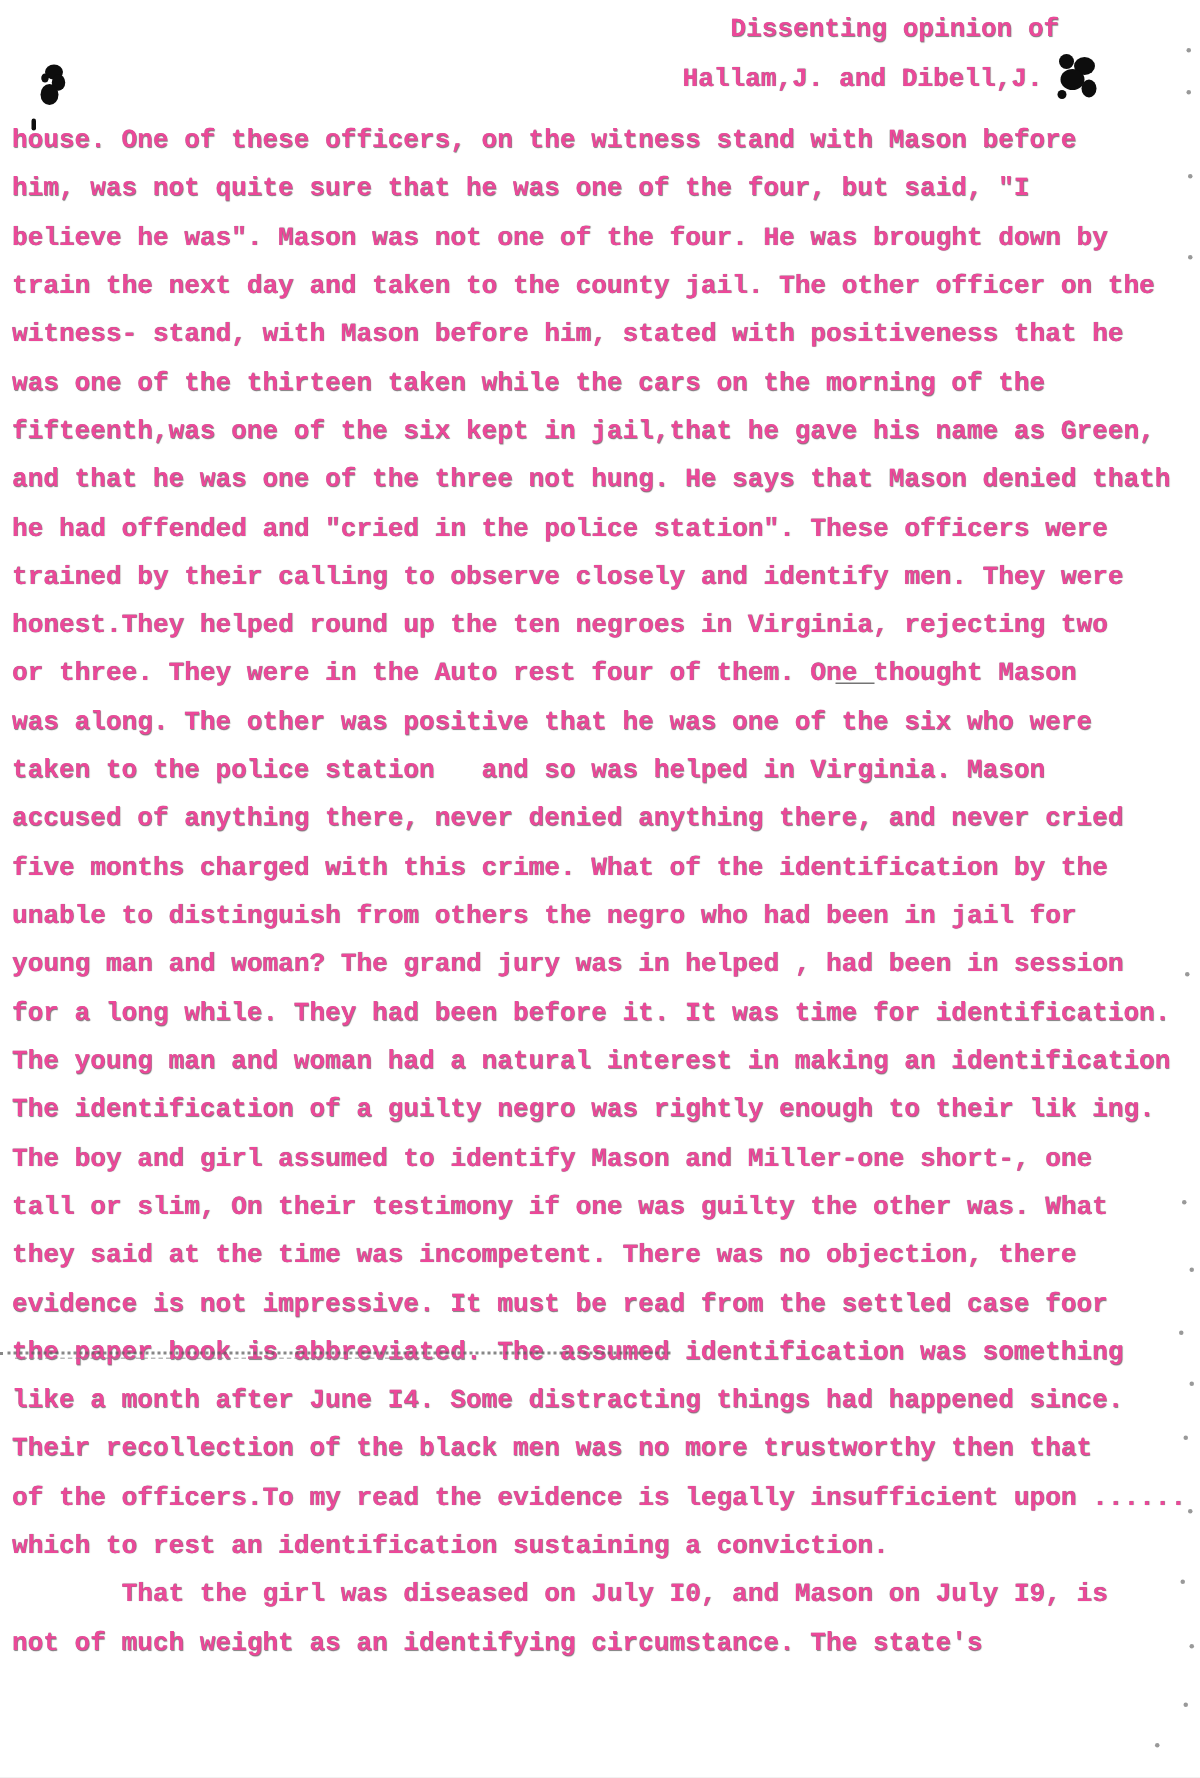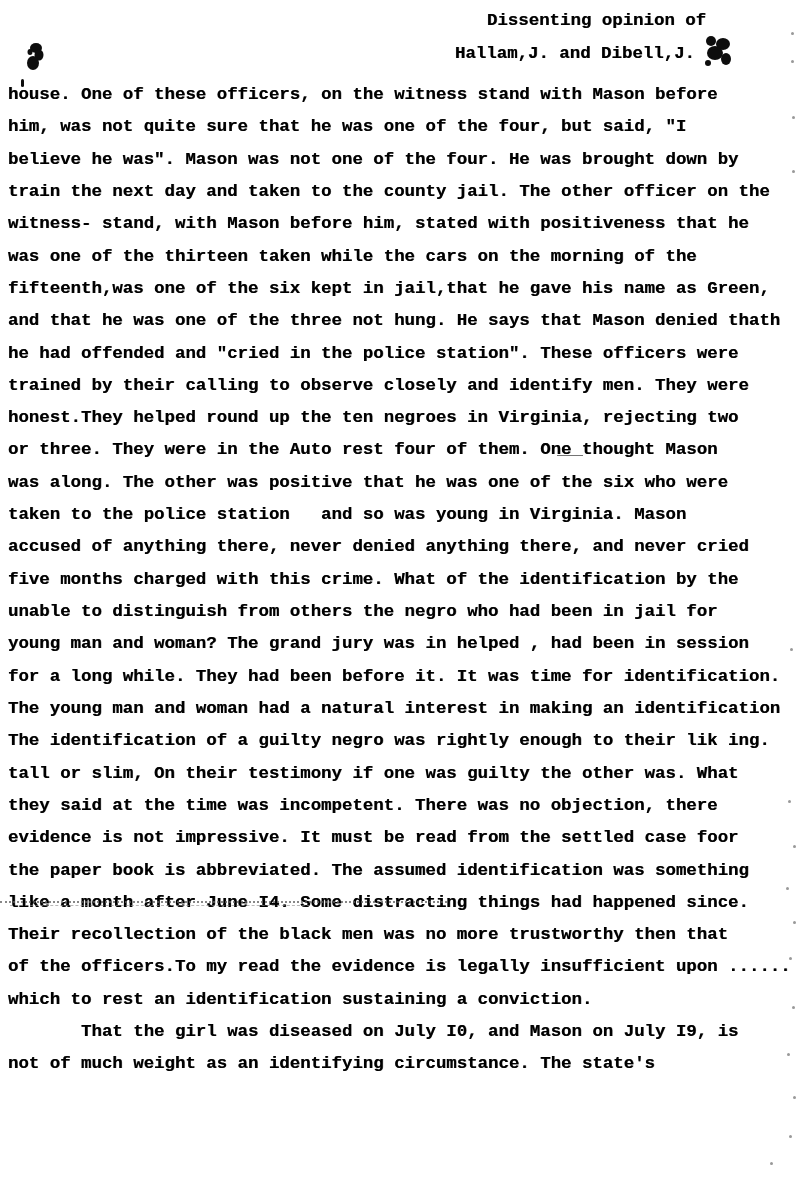--- a/index.html
+++ b/index.html
@@ -3,21 +3,21 @@
 <meta charset="utf-8">
 <style>
   html,body { margin:0; padding:0; background:#e8e8e8; }
   .page {
     position:relative;
     width:800px; height:1185px;
     margin:0 auto;
     background:#ffffff;
     overflow:hidden;
     font-family:"Liberation Mono", "DejaVu Sans Mono", monospace;
-    color:#000000;
+    color:#ec4899;
   }
   .txt {
     font-size:17.4px;
     font-weight:700;
     text-shadow: 0.4px 0.4px 0.6px rgba(0,0,0,0.5), -0.2px 0.1px 0.4px rgba(0,0,0,0.3);
     white-space:pre;
   }
   .header-line { position:absolute; }
   .hl1 { top:11px;  left:487px; }
   .hl2 { top:44px;  left:455px; }
@@ -73,28 +73,29 @@
     <div class="txt line">train the next day and taken to the county jail. The other officer on the</div>
     <div class="txt line">witness- stand, with Mason before him, stated with positiveness that he</div>
     <div class="txt line">was one of the thirteen taken while the cars on the morning of the</div>
     <div class="txt line">fifteenth,was one of the six kept in jail,that he gave his name as Green,</div>
     <div class="txt line">and that he was one of the three not hung. He says that Mason denied thath</div>
     <div class="txt line">he had offended and "cried in the police station". These officers were</div>
     <div class="txt line">trained by their calling to observe closely and identify men. They were</div>
     <div class="txt line">honest.They helped round up the ten negroes in Virginia, rejecting two</div>
     <div class="txt line">or three. They were in the Auto rest four of them. One thought Mason</div>
     <div class="txt line">was along. The other was positive that he was one of the six who were</div>
-    <div class="txt line">taken to the police station   and so was young in Virginia. Mason</div>
+    <div class="txt line">taken to the police station   and so was helped in Virginia. Mason</div>
     <div class="txt line">accused of anything there, never denied anything there, and never cried</div>
     <div class="txt line">five months charged with this crime. What of the identification by the</div>
     <div class="txt line">unable to distinguish from others the negro who had been in jail for</div>
     <div class="txt line">young man and woman? The grand jury was in helped , had been in session</div>
     <div class="txt line">for a long while. They had been before it. It was time for identification.</div>
     <div class="txt line">The young man and woman had a natural interest in making an identification</div>
     <div class="txt line">The identification of a guilty negro was rightly enough to their lik ing.</div>
+    <div class="txt line">The boy and girl assumed to identify Mason and Miller-one short-, one</div>
     <div class="txt line">tall or slim, On their testimony if one was guilty the other was. What</div>
     <div class="txt line">they said at the time was incompetent. There was no objection, there</div>
     <div class="txt line">evidence is not impressive. It must be read from the settled case foor</div>
     <div class="txt line">the paper book is abbreviated. The assumed identification was something</div>
     <div class="txt line">like a month after June I4. Some distracting things had happened since.</div>
     <div class="txt line">Their recollection of the black men was no more trustworthy then that</div>
     <div class="txt line">of the officers.To my read the evidence is legally insufficient upon ......</div>
     <div class="txt line">which to rest an identification sustaining a conviction.</div>
     <div class="txt line">       That the girl was diseased on July I0, and Mason on July I9, is</div>
     <div class="txt line">not of much weight as an identifying circumstance. The state's</div>

